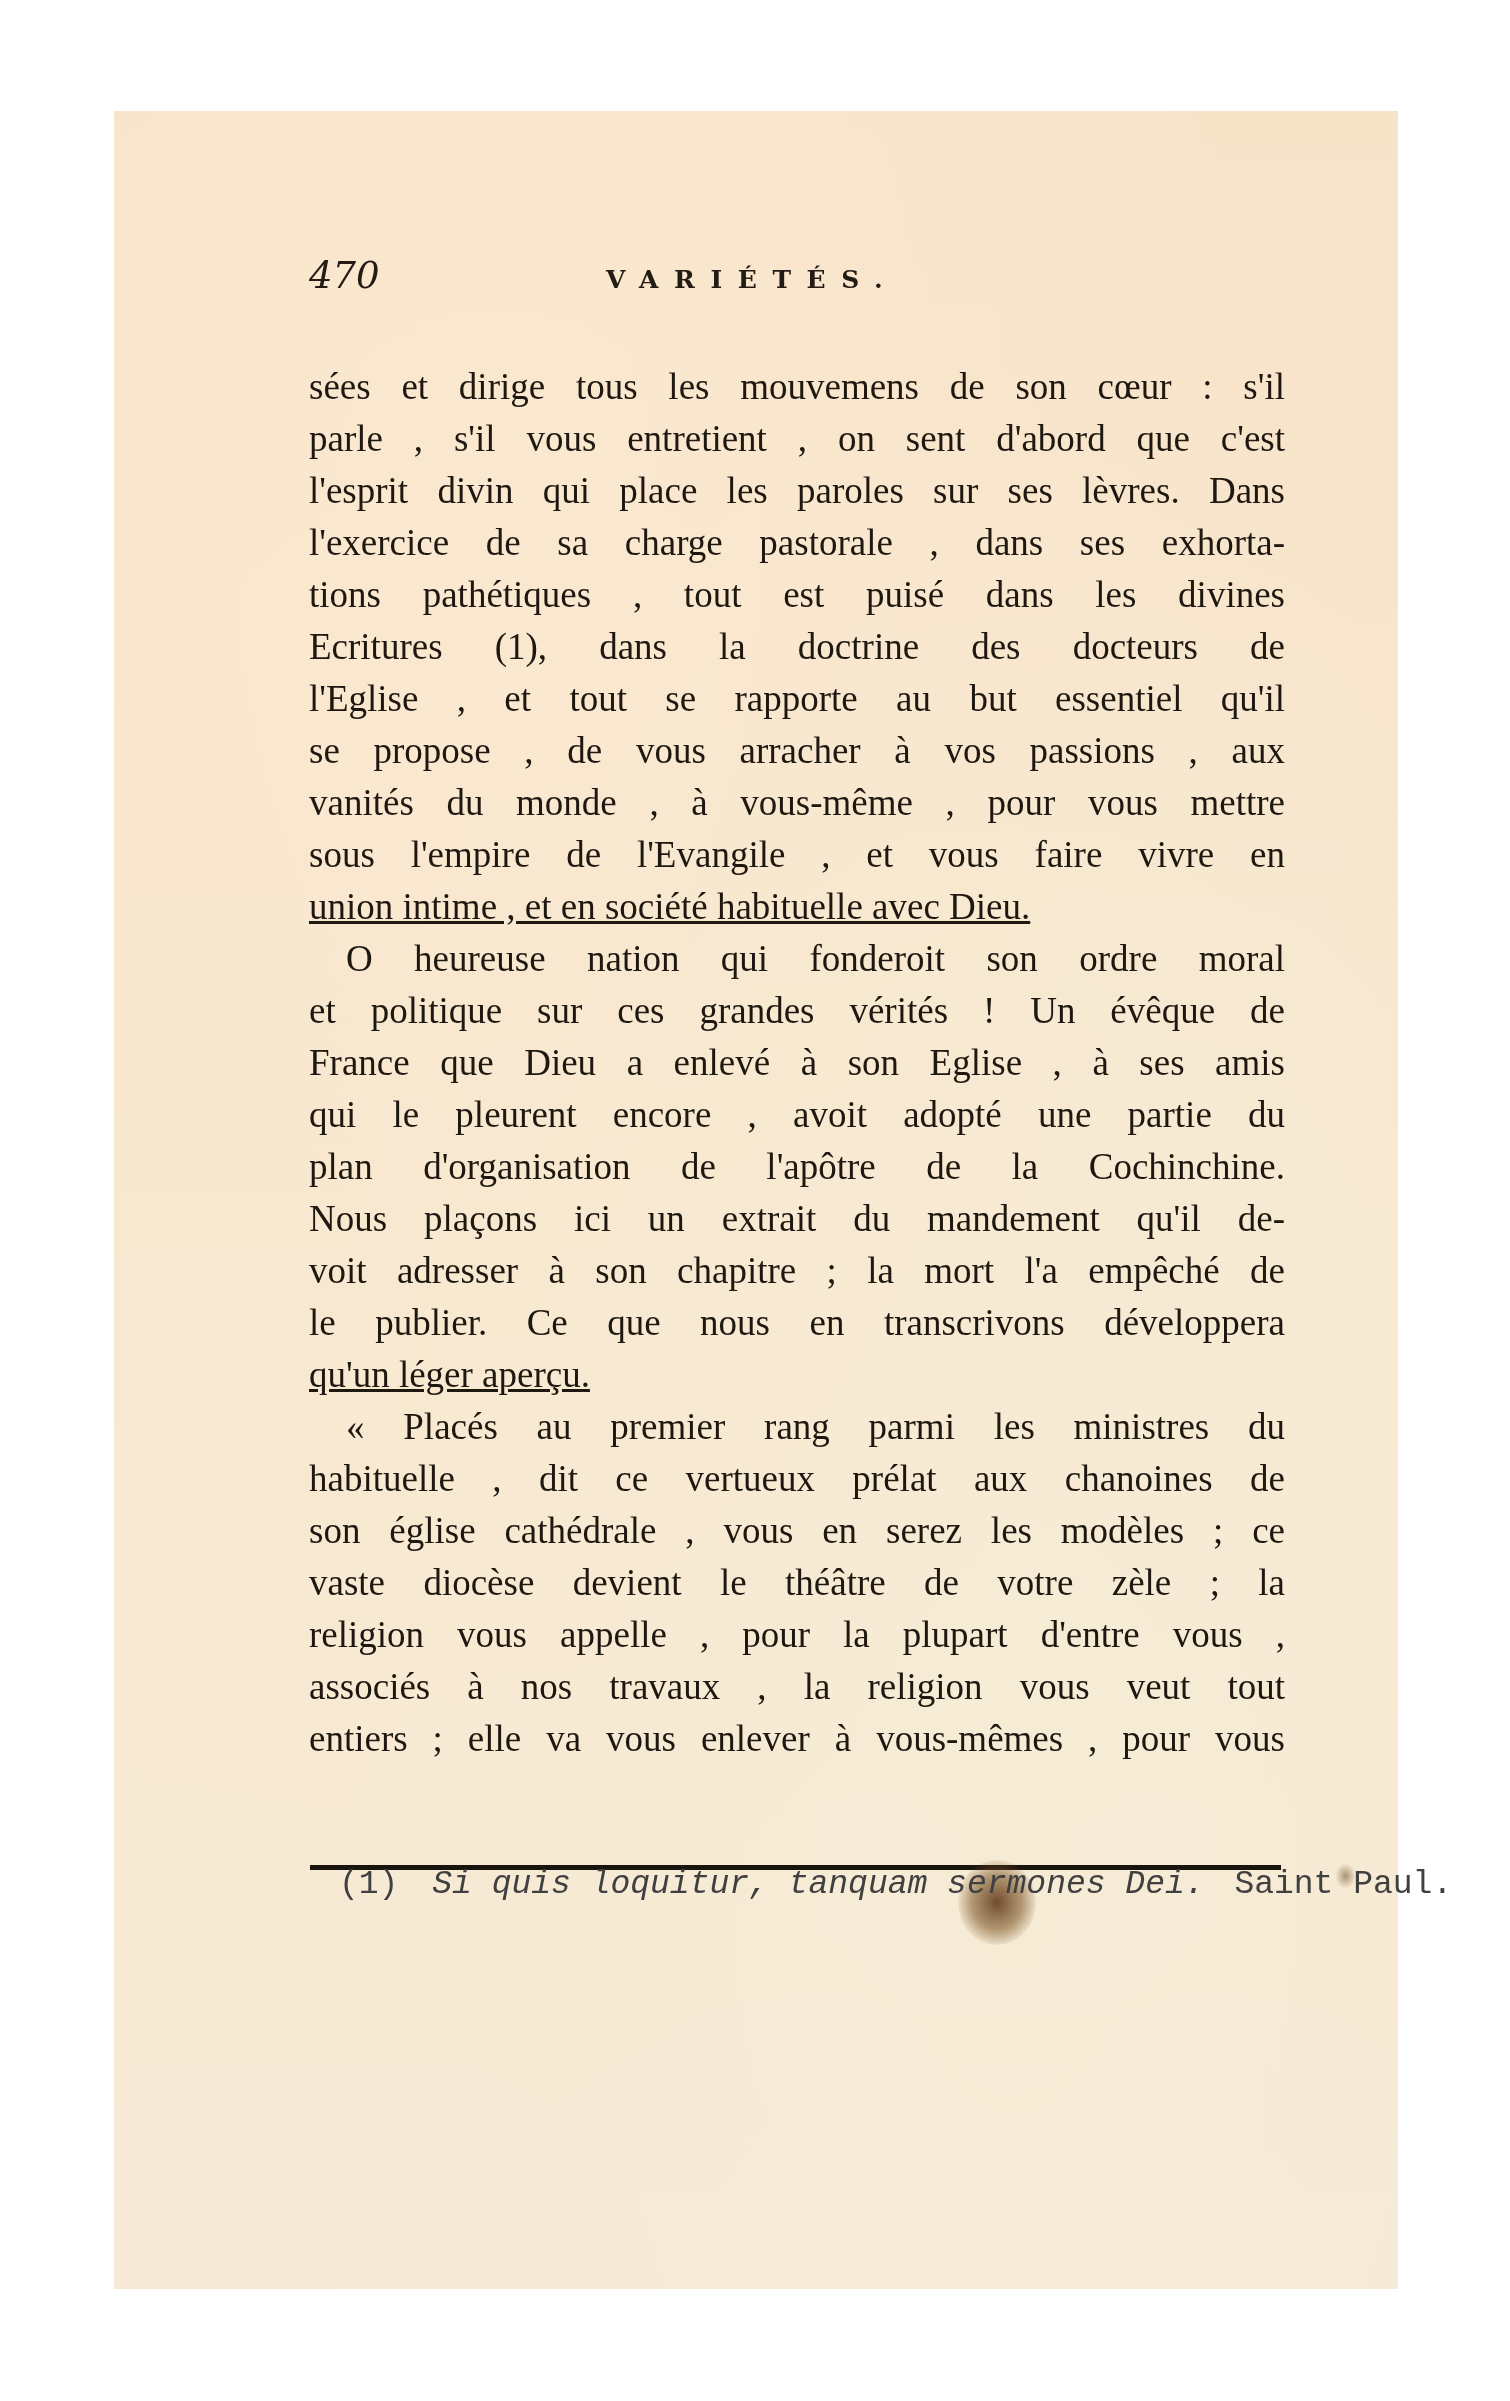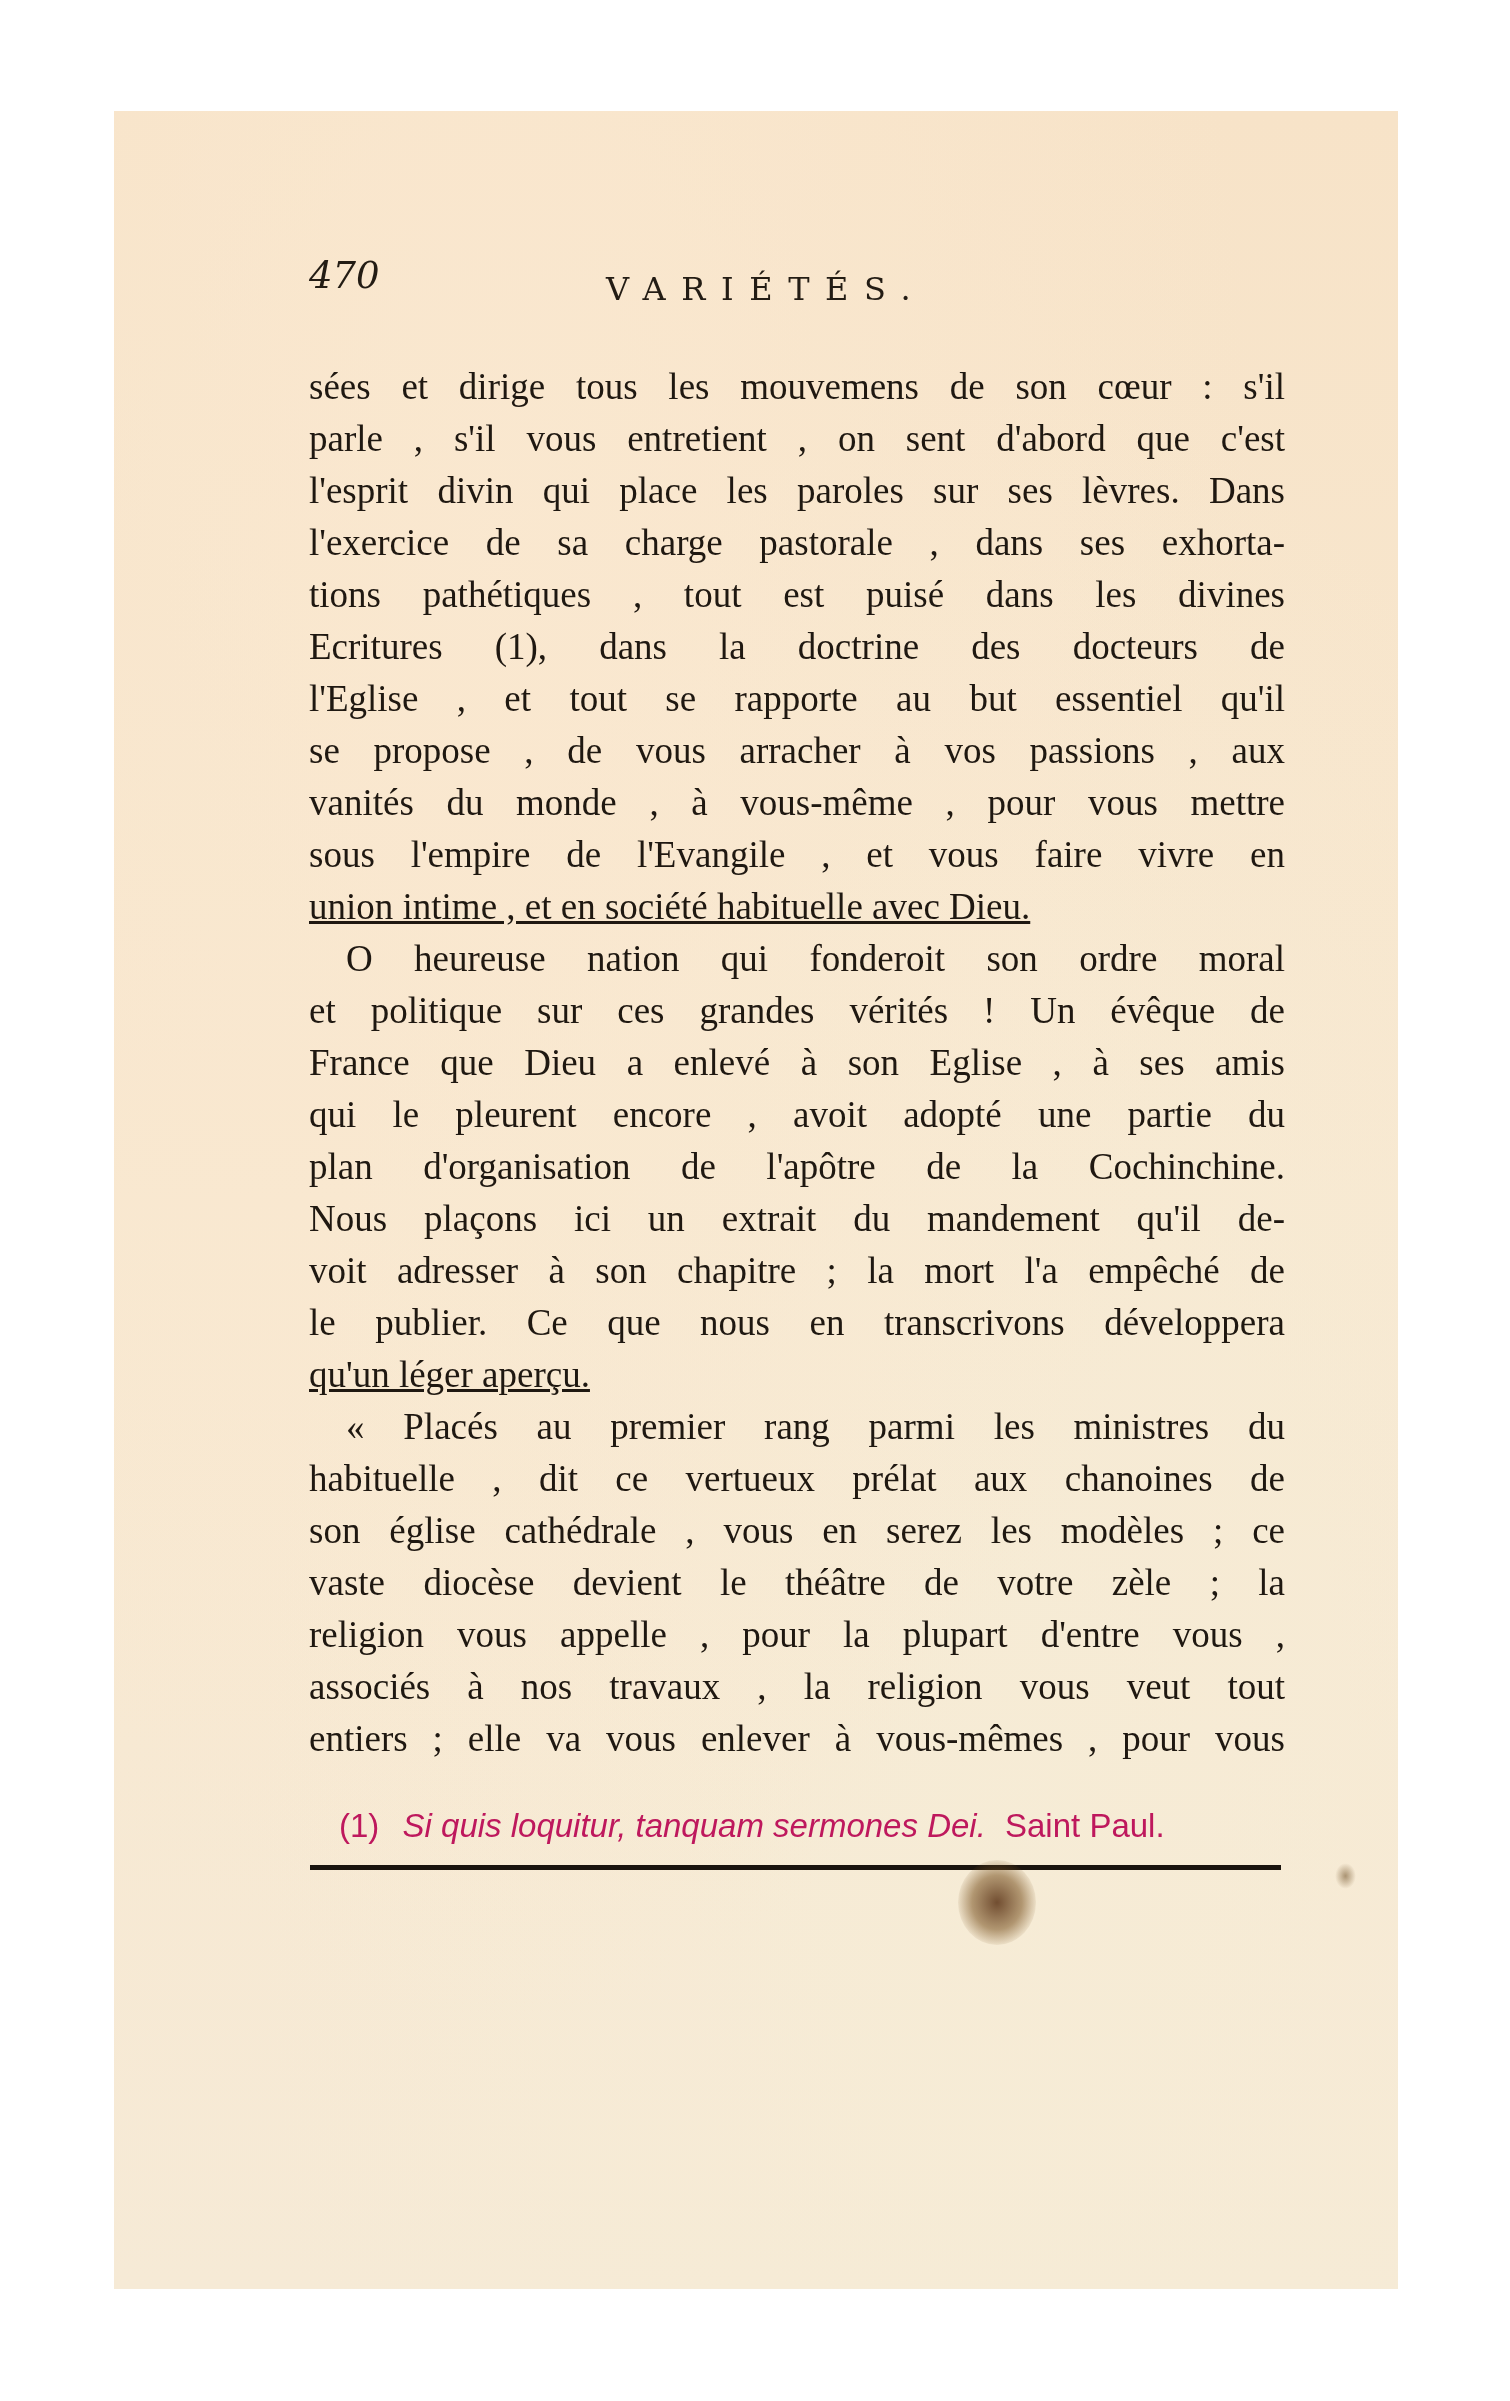--- a/index.html
+++ b/index.html
@@ -38,24 +38,24 @@
       position: absolute;
       left: 0;
       top: 0;
       font-size: 37px;
       font-style: italic;
       line-height: 43px;
     }
     .section-title {
       position: absolute;
       left: 297px;
-      top: 21px;
-      font-size: 32px;
+      top: 12px;
+      font-size: 25px;
       letter-spacing: 15.6px;
-      font-weight: normal;
+      font-weight: bold;
       line-height: 28px;
     }
     .text-block {
       position: absolute;
       left: 309px;
       top: 325px;
       width: 976px;
       font-family: "Liberation Serif", serif;
       font-size: 37px;
       line-height: 52px;
@@ -82,26 +82,26 @@
       position: absolute;
       left: 310px;
       top: 1865px;
       width: 971px;
       height: 5px;
       background: #1a140e;
     }
     .footnote {
       position: absolute;
       left: 339px;
-      top: 1804px;
+      top: 1863px;
       width: 951px;
-      font-family: Liberation Sans, sans-serif;
+      font-family: Liberation Mono, monospace;
       font-size: 33px;
       line-height: 43px;
-      color: #be185d;
+      color: #404040;
       white-space: nowrap;
     }
     .footnote .marker {
       margin-right: 14px;
     }
     .footnote .quote {
       font-style: italic;
       margin-right: 10px;
     }
     .stain {

